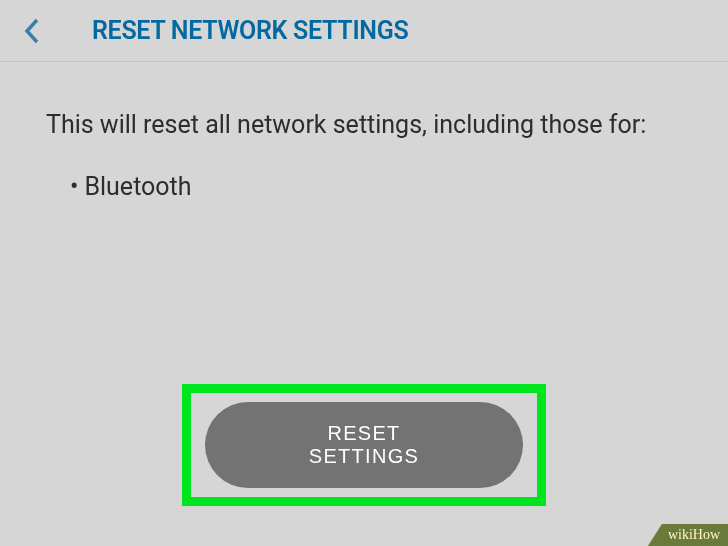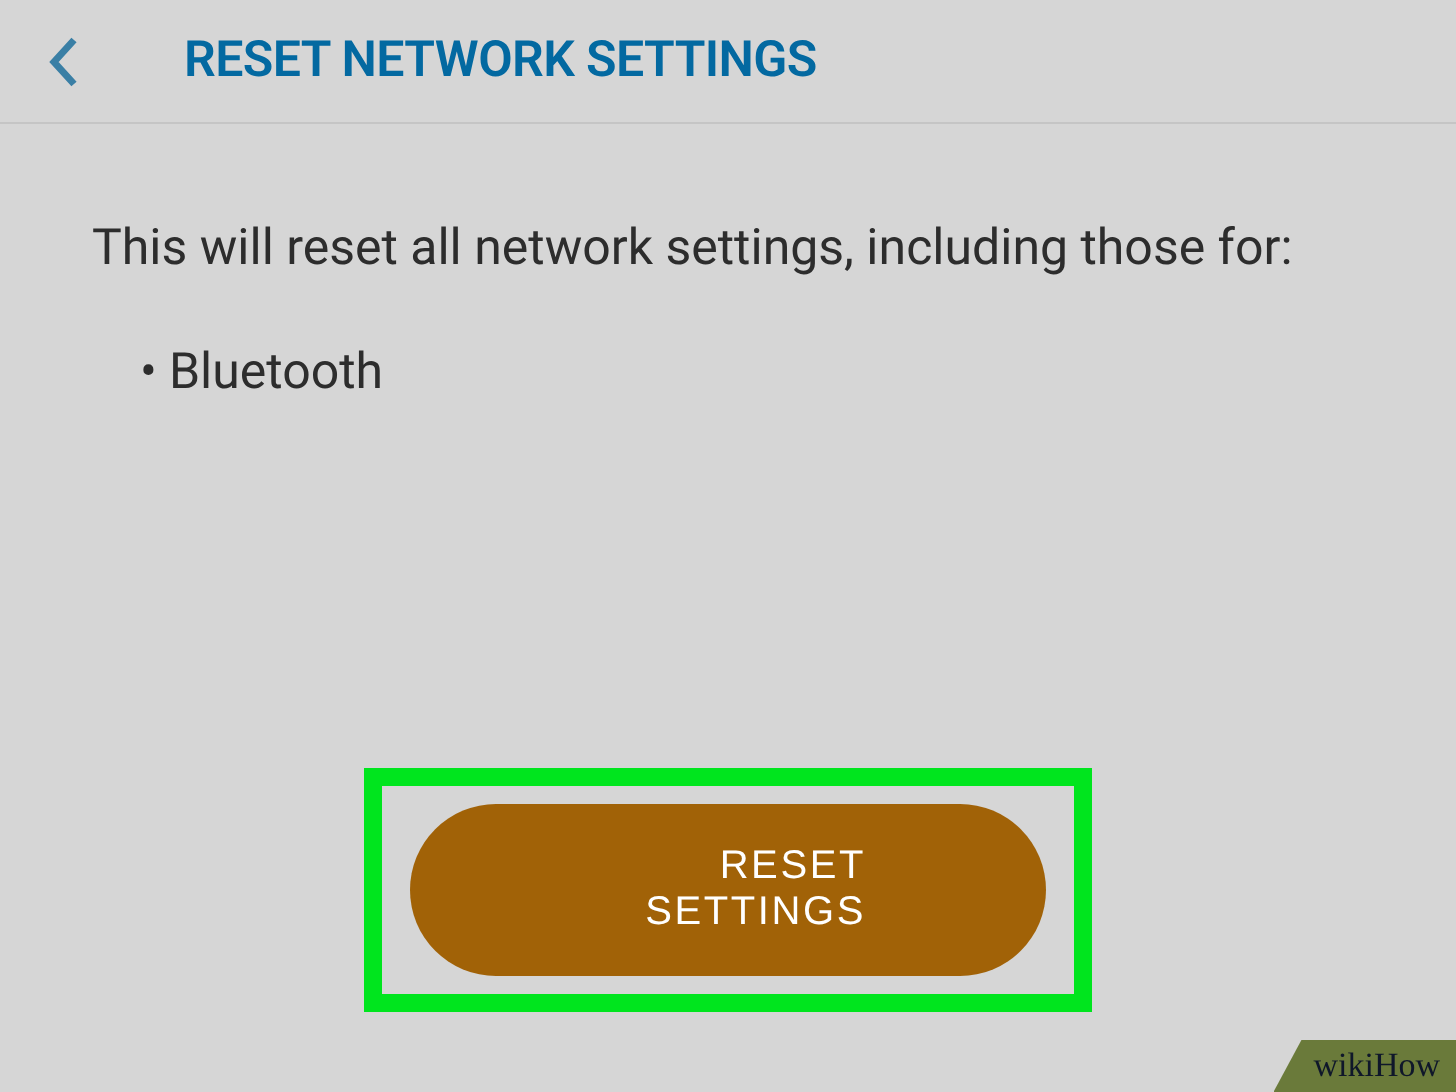--- a/index.html
+++ b/index.html
@@ -64,38 +64,37 @@
       bottom: 40px;
       left: 50%;
       transform: translateX(-50%);
     }
     .highlight-box {
       border: 9px solid #00e51e;
       padding: 9px 14px;
       display: inline-block;
     }
     .reset-button {
-      background: #a16207;
+      background: #737373;
       color: #ffffff;
       font-size: 20px;
       font-weight: 400;
       letter-spacing: 1.3px;
       border: none;
       border-radius: 50px;
       padding: 20px 90px;
       cursor: pointer;
-      text-align: right;
     }
     .watermark {
       position: absolute;
       bottom: 0;
       right: 0;
       background: #6a7a3a;
-      color: #0f172a;
-      font-size: 17px;
+      color: #fef9c3;
+      font-size: 14px;
       font-family: Georgia, serif;
       padding: 3px 8px 3px 20px;
       clip-path: polygon(14px 0, 100% 0, 100% 100%, 0 100%);
     }
   </style>
 </head>
 <body>
 
 <div class="header">
   <div class="back-btn">

